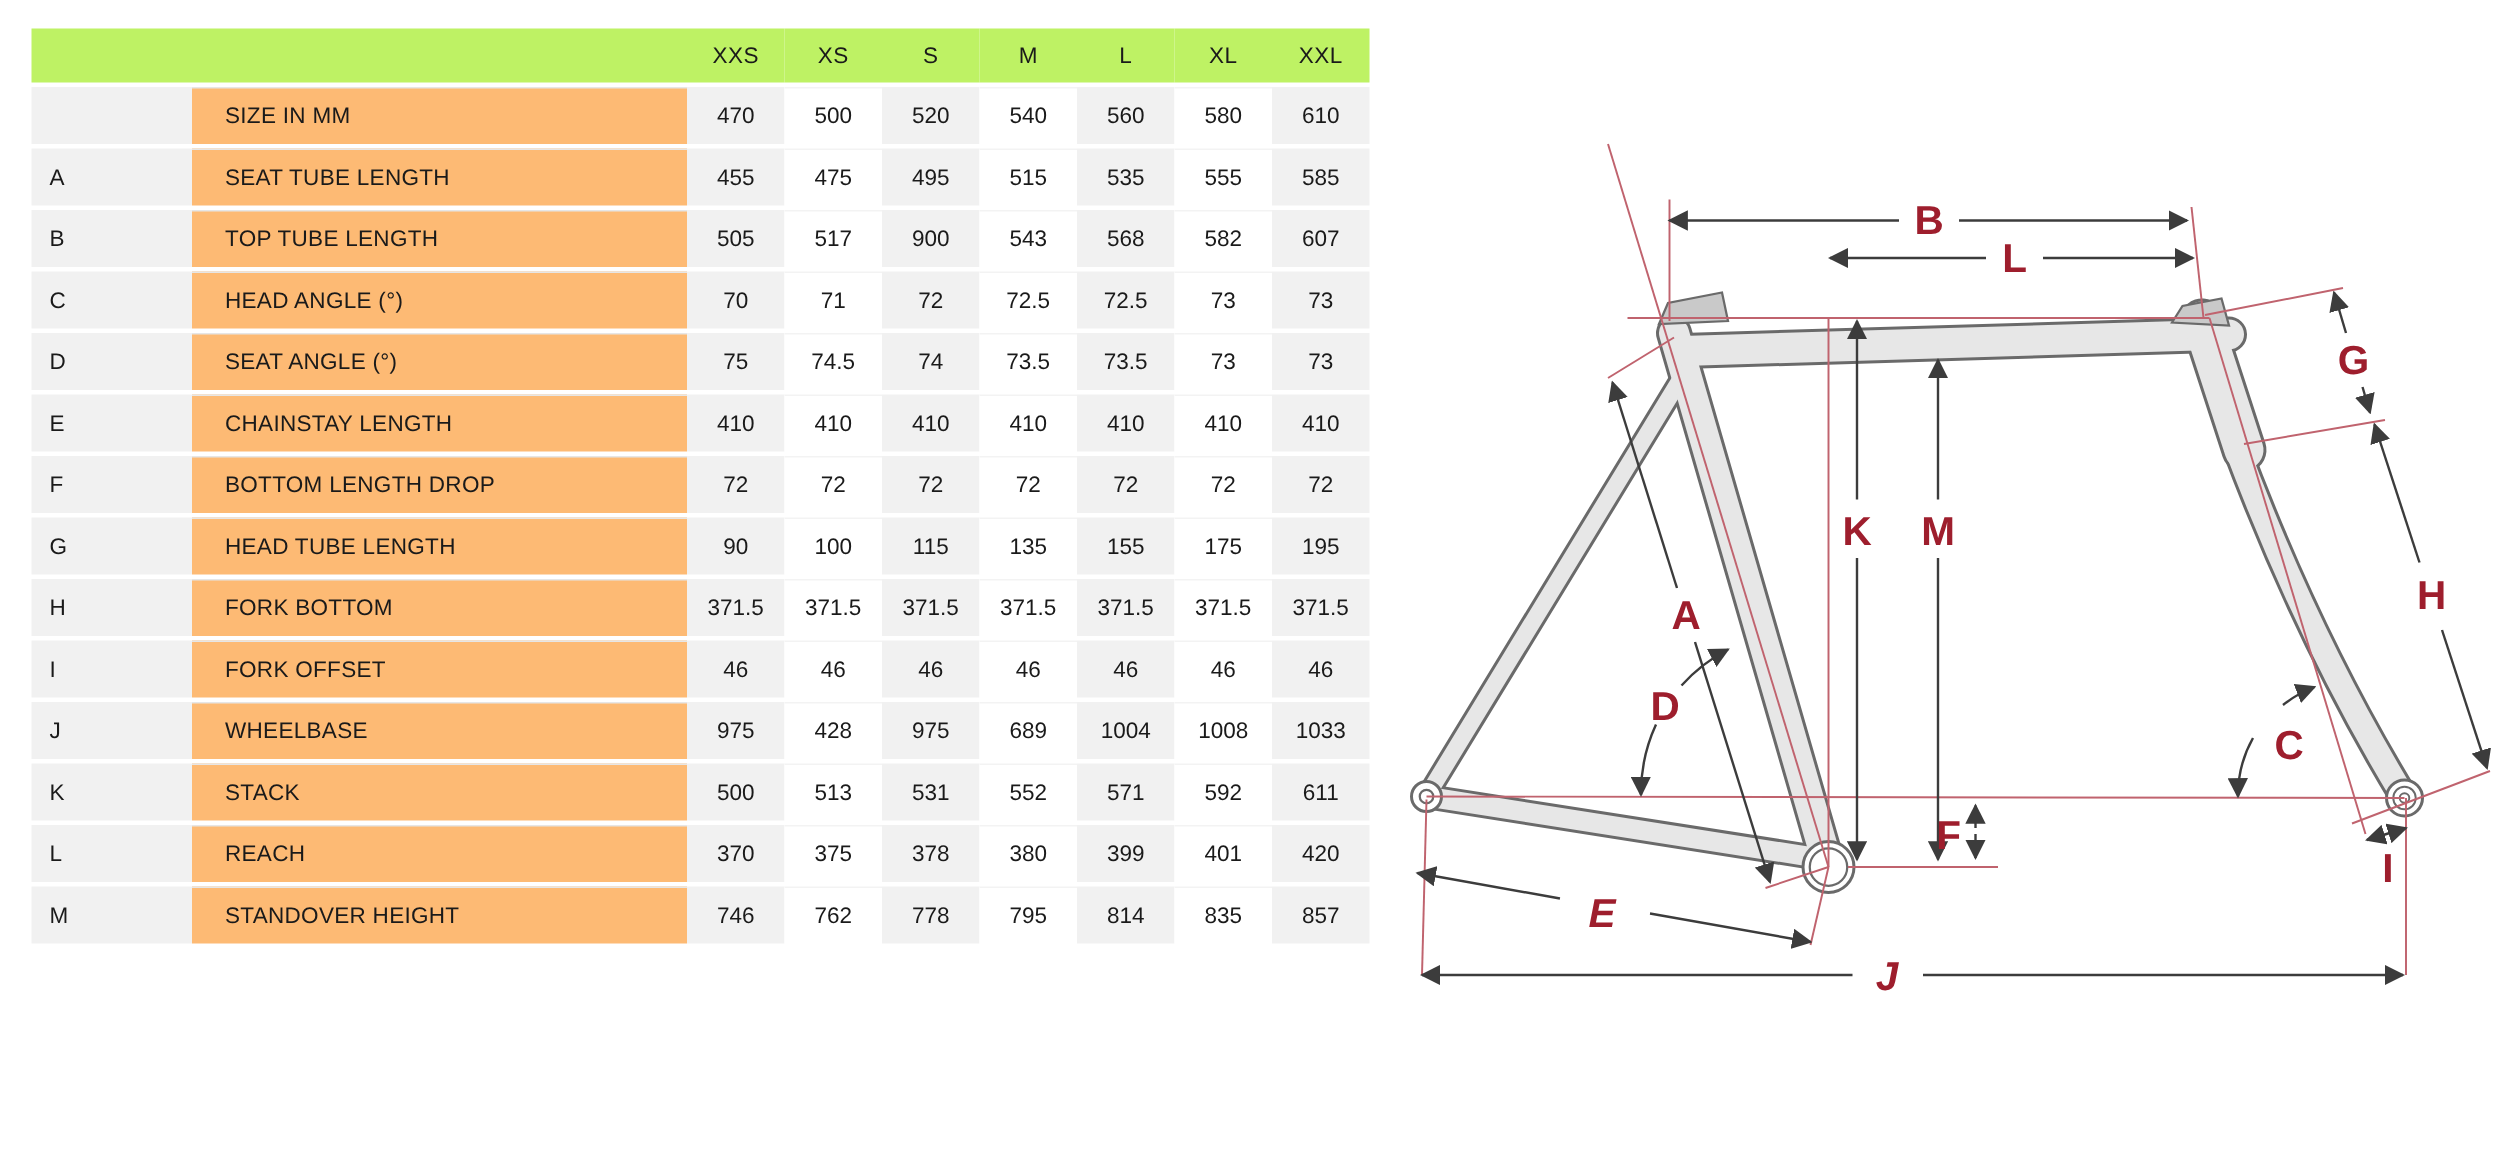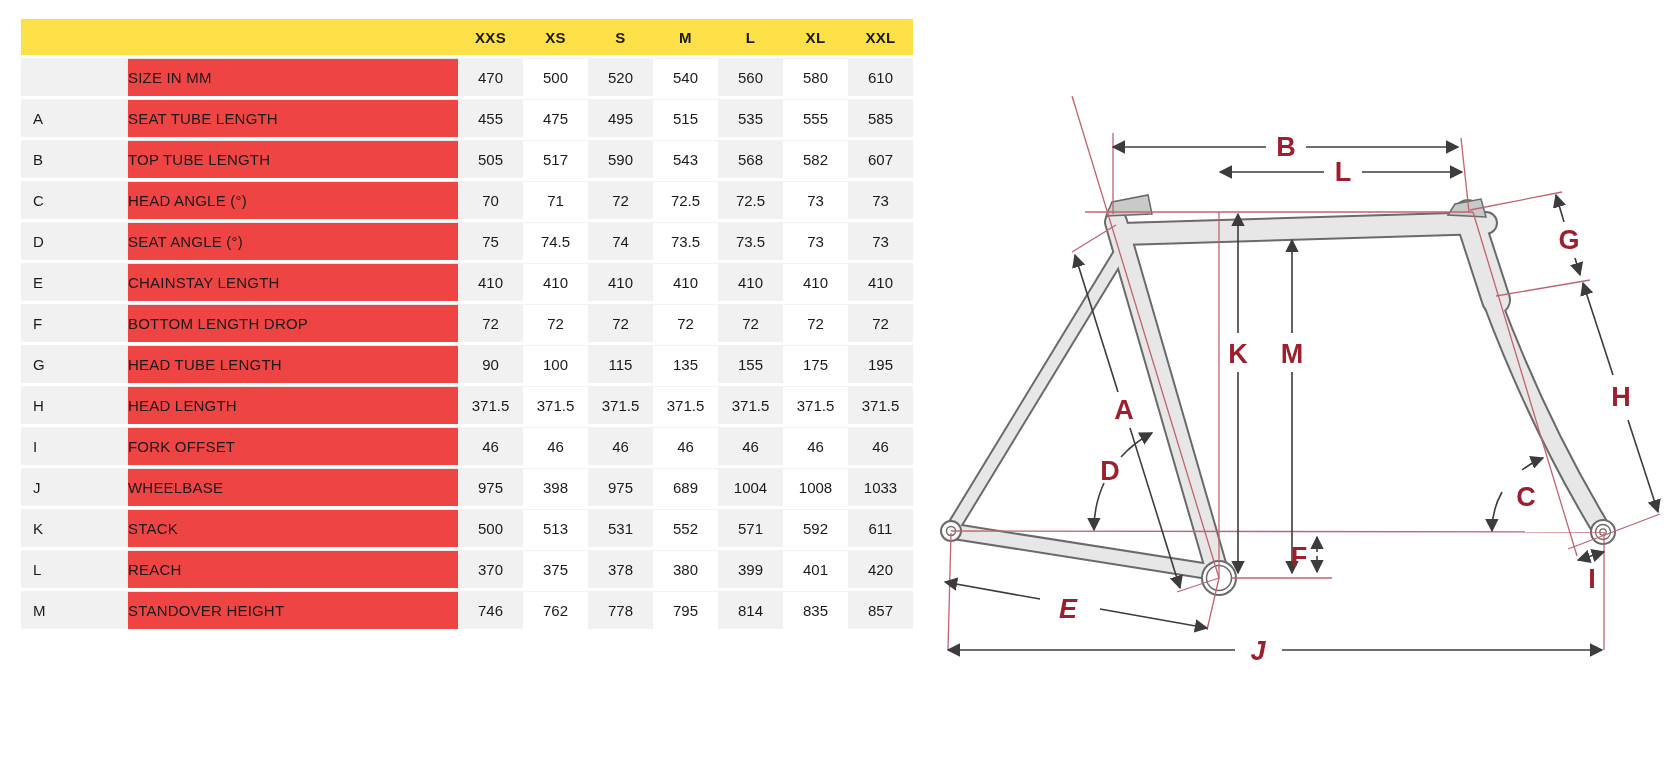--- a/index.html
+++ b/index.html
@@ -4,25 +4,25 @@
 <style>
   html,body{margin:0;padding:0;background:#ffffff;}
   #canvas{position:relative;width:1678px;height:776px;background:#fff;overflow:hidden;
           font-family:"Liberation Sans",sans-serif;}
   
   #geo-table{position:absolute;left:21px;top:16px;border-collapse:separate;border-spacing:0 3px;
              table-layout:fixed;}
   #geo-table col.c-letter{width:107px;}
   #geo-table col.c-name{width:330px;}
   #geo-table col.c-val{width:65px;}
-  #geo-table th{height:34px;font-size:15px;font-weight:700;color:#1a1a1a;text-align:center;
-                background:#fde047;letter-spacing:.3px;}
+  #geo-table th{height:34px;font-size:15px;font-weight:400;color:#1a1a1a;text-align:center;
+                background:#bef264;letter-spacing:.3px;}
   #geo-table td{height:35px;font-size:15px;color:#1a1a1a;vertical-align:middle;}
   td.letter{background:#f1f1f1;padding-left:12px;font-weight:400;}
-  td.name{background:#ef4444;padding-left:0;border-top:1px solid #e6e6e6;letter-spacing:.2px;}
+  td.name{background:#fdba74;padding-left:22px;border-top:1px solid #e6e6e6;letter-spacing:.2px;}
   td.val{text-align:center;}
   td.val.odd{background:#f1f1f1;}
   td.val.even{background:#ffffff;border-top:1px solid #f3f3f3;}
   
   #frame-svg{position:absolute;left:0;top:0;}
   .dimlabel{fill:#9e1e2d;font-family:"Liberation Sans",sans-serif;font-weight:700;font-size:27px;}
   .dimlabel.it{font-style:italic;}
   .red{stroke:#c0636e;stroke-width:1.3;fill:none;}
   .dim{stroke:#3c3c3c;stroke-width:1.6;fill:none;}
   .f-out{stroke:#6a6a6a;fill:none;stroke-linecap:round;}
@@ -79,21 +79,21 @@
           <td class="val even">515</td>
           <td class="val odd">535</td>
           <td class="val even">555</td>
           <td class="val odd">585</td>
         </tr>
         <tr>
           <td class="letter">B</td>
           <td class="name">TOP TUBE LENGTH</td>
           <td class="val odd">505</td>
           <td class="val even">517</td>
-          <td class="val odd">590</td>
+          <td class="val odd">900</td>
           <td class="val even">543</td>
           <td class="val odd">568</td>
           <td class="val even">582</td>
           <td class="val odd">607</td>
         </tr>
         <tr>
           <td class="letter">C</td>
           <td class="name">HEAD ANGLE (°)</td>
           <td class="val odd">70</td>
           <td class="val even">71</td>
@@ -142,21 +142,21 @@
           <td class="val odd">90</td>
           <td class="val even">100</td>
           <td class="val odd">115</td>
           <td class="val even">135</td>
           <td class="val odd">155</td>
           <td class="val even">175</td>
           <td class="val odd">195</td>
         </tr>
         <tr>
           <td class="letter">H</td>
-          <td class="name">HEAD LENGTH</td>
+          <td class="name">FORK BOTTOM</td>
           <td class="val odd">371.5</td>
           <td class="val even">371.5</td>
           <td class="val odd">371.5</td>
           <td class="val even">371.5</td>
           <td class="val odd">371.5</td>
           <td class="val even">371.5</td>
           <td class="val odd">371.5</td>
         </tr>
         <tr>
           <td class="letter">I</td>
@@ -166,21 +166,21 @@
           <td class="val odd">46</td>
           <td class="val even">46</td>
           <td class="val odd">46</td>
           <td class="val even">46</td>
           <td class="val odd">46</td>
         </tr>
         <tr>
           <td class="letter">J</td>
           <td class="name">WHEELBASE</td>
           <td class="val odd">975</td>
-          <td class="val even">398</td>
+          <td class="val even">428</td>
           <td class="val odd">975</td>
           <td class="val even">689</td>
           <td class="val odd">1004</td>
           <td class="val even">1008</td>
           <td class="val odd">1033</td>
         </tr>
         <tr>
           <td class="letter">K</td>
           <td class="name">STACK</td>
           <td class="val odd">500</td>

